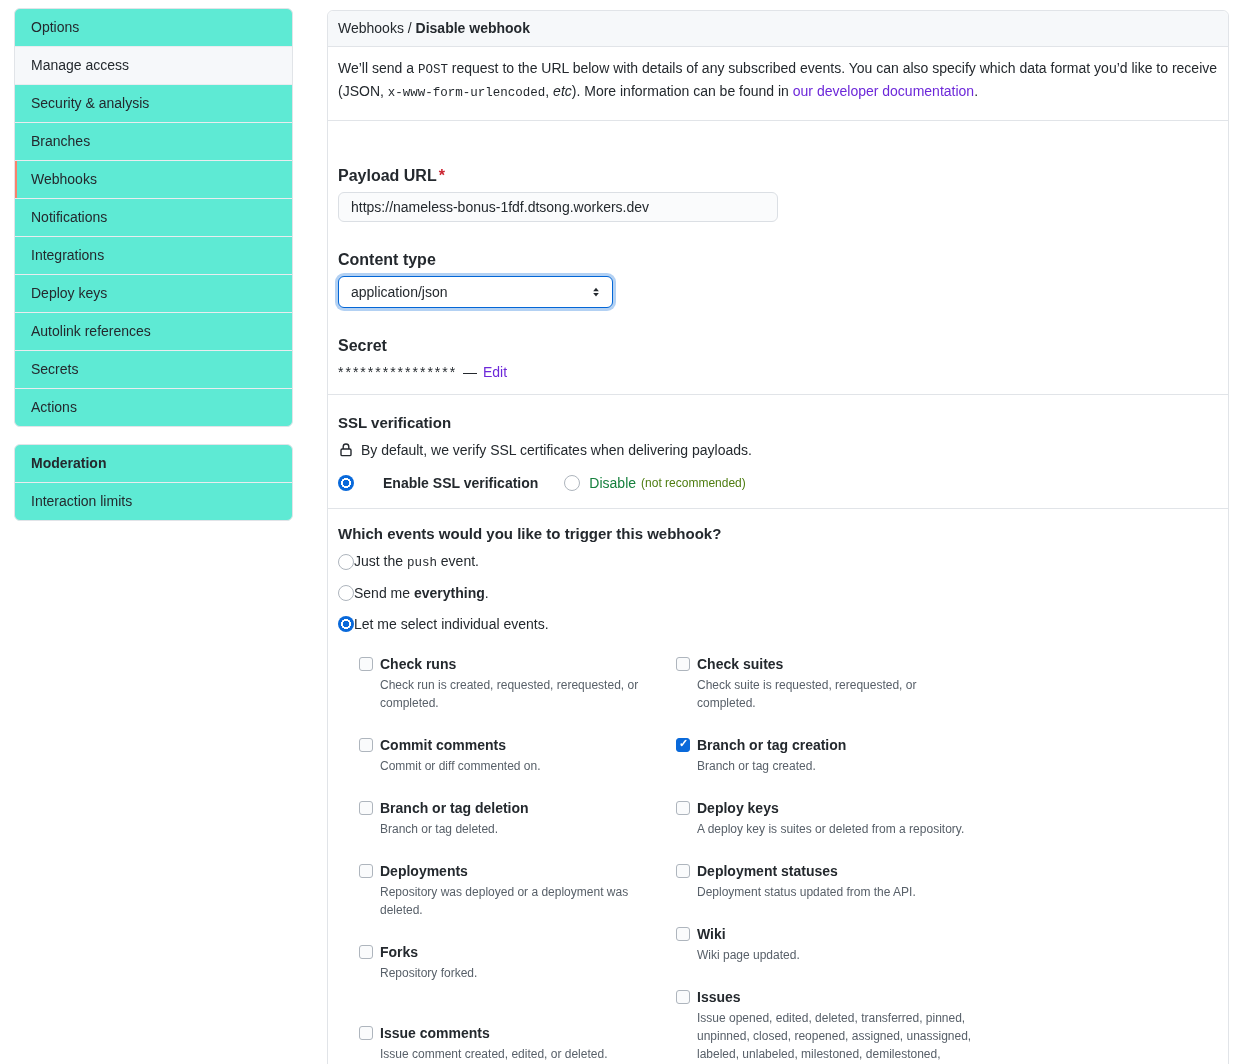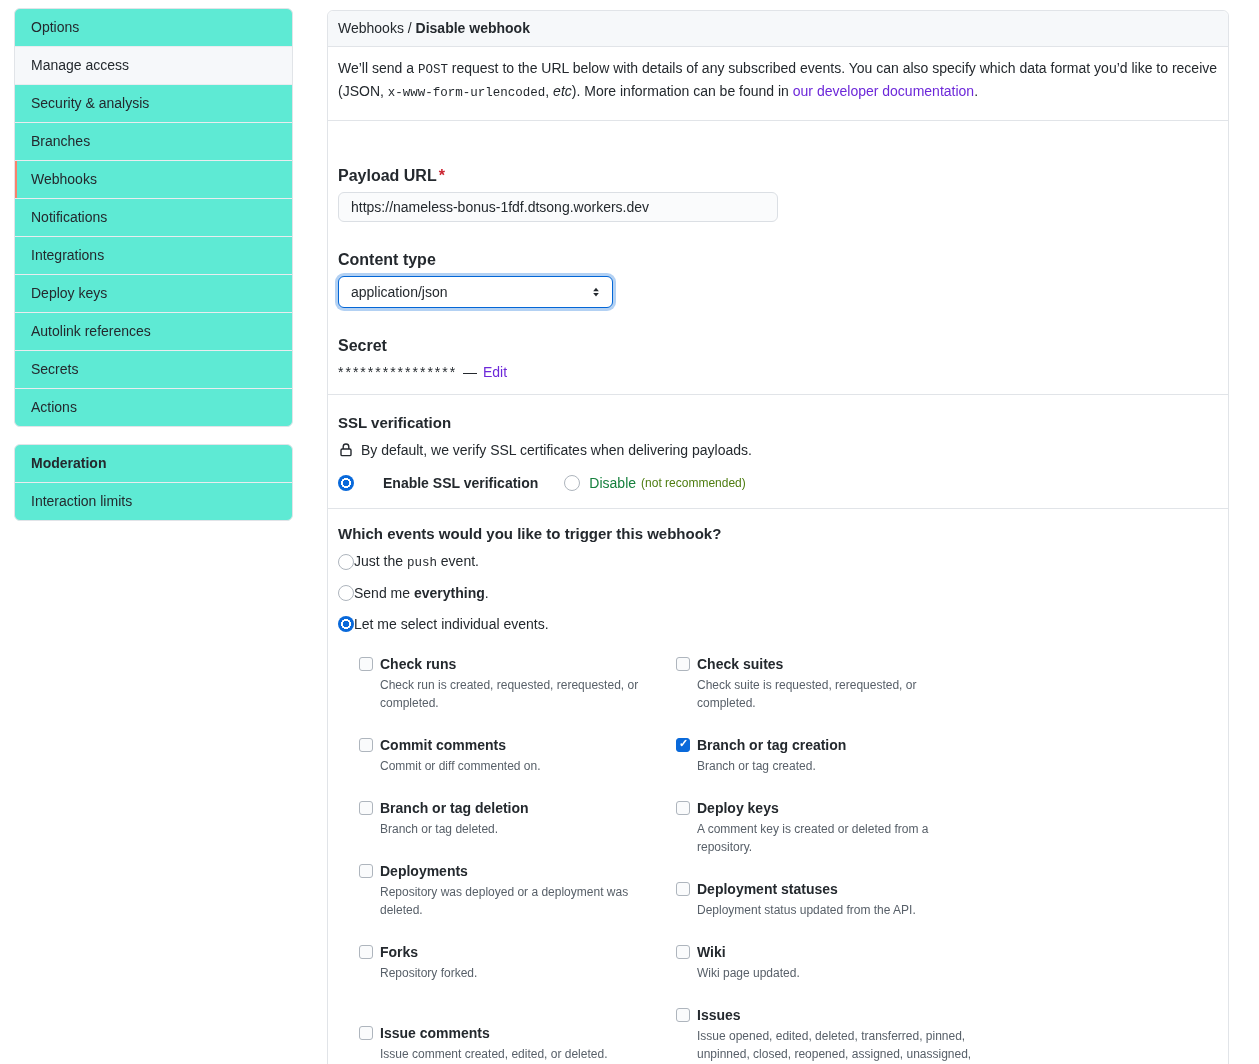--- a/index.html
+++ b/index.html
@@ -237,21 +237,21 @@
               <div class="event-desc">Check suite is requested, rerequested, or completed.</div>
             </div>
             <div class="event-item">
               <span class="event-checkbox checked"></span>
               <div class="event-title">Branch or tag creation</div>
               <div class="event-desc">Branch or tag created.</div>
             </div>
             <div class="event-item">
               <span class="event-checkbox"></span>
               <div class="event-title">Deploy keys</div>
-              <div class="event-desc">A comment key is created or deleted from a repository.</div>
+              <div class="event-desc">A deploy key is suites or deleted from a repository.</div>
             </div>
             <div class="event-item">
               <span class="event-checkbox"></span>
               <div class="event-title">Deployment statuses</div>
               <div class="event-desc">Deployment status updated from the API.</div>
             </div>
             <div class="event-item">
               <span class="event-checkbox"></span>
               <div class="event-title">Wiki</div>
               <div class="event-desc">Wiki page updated.</div>

